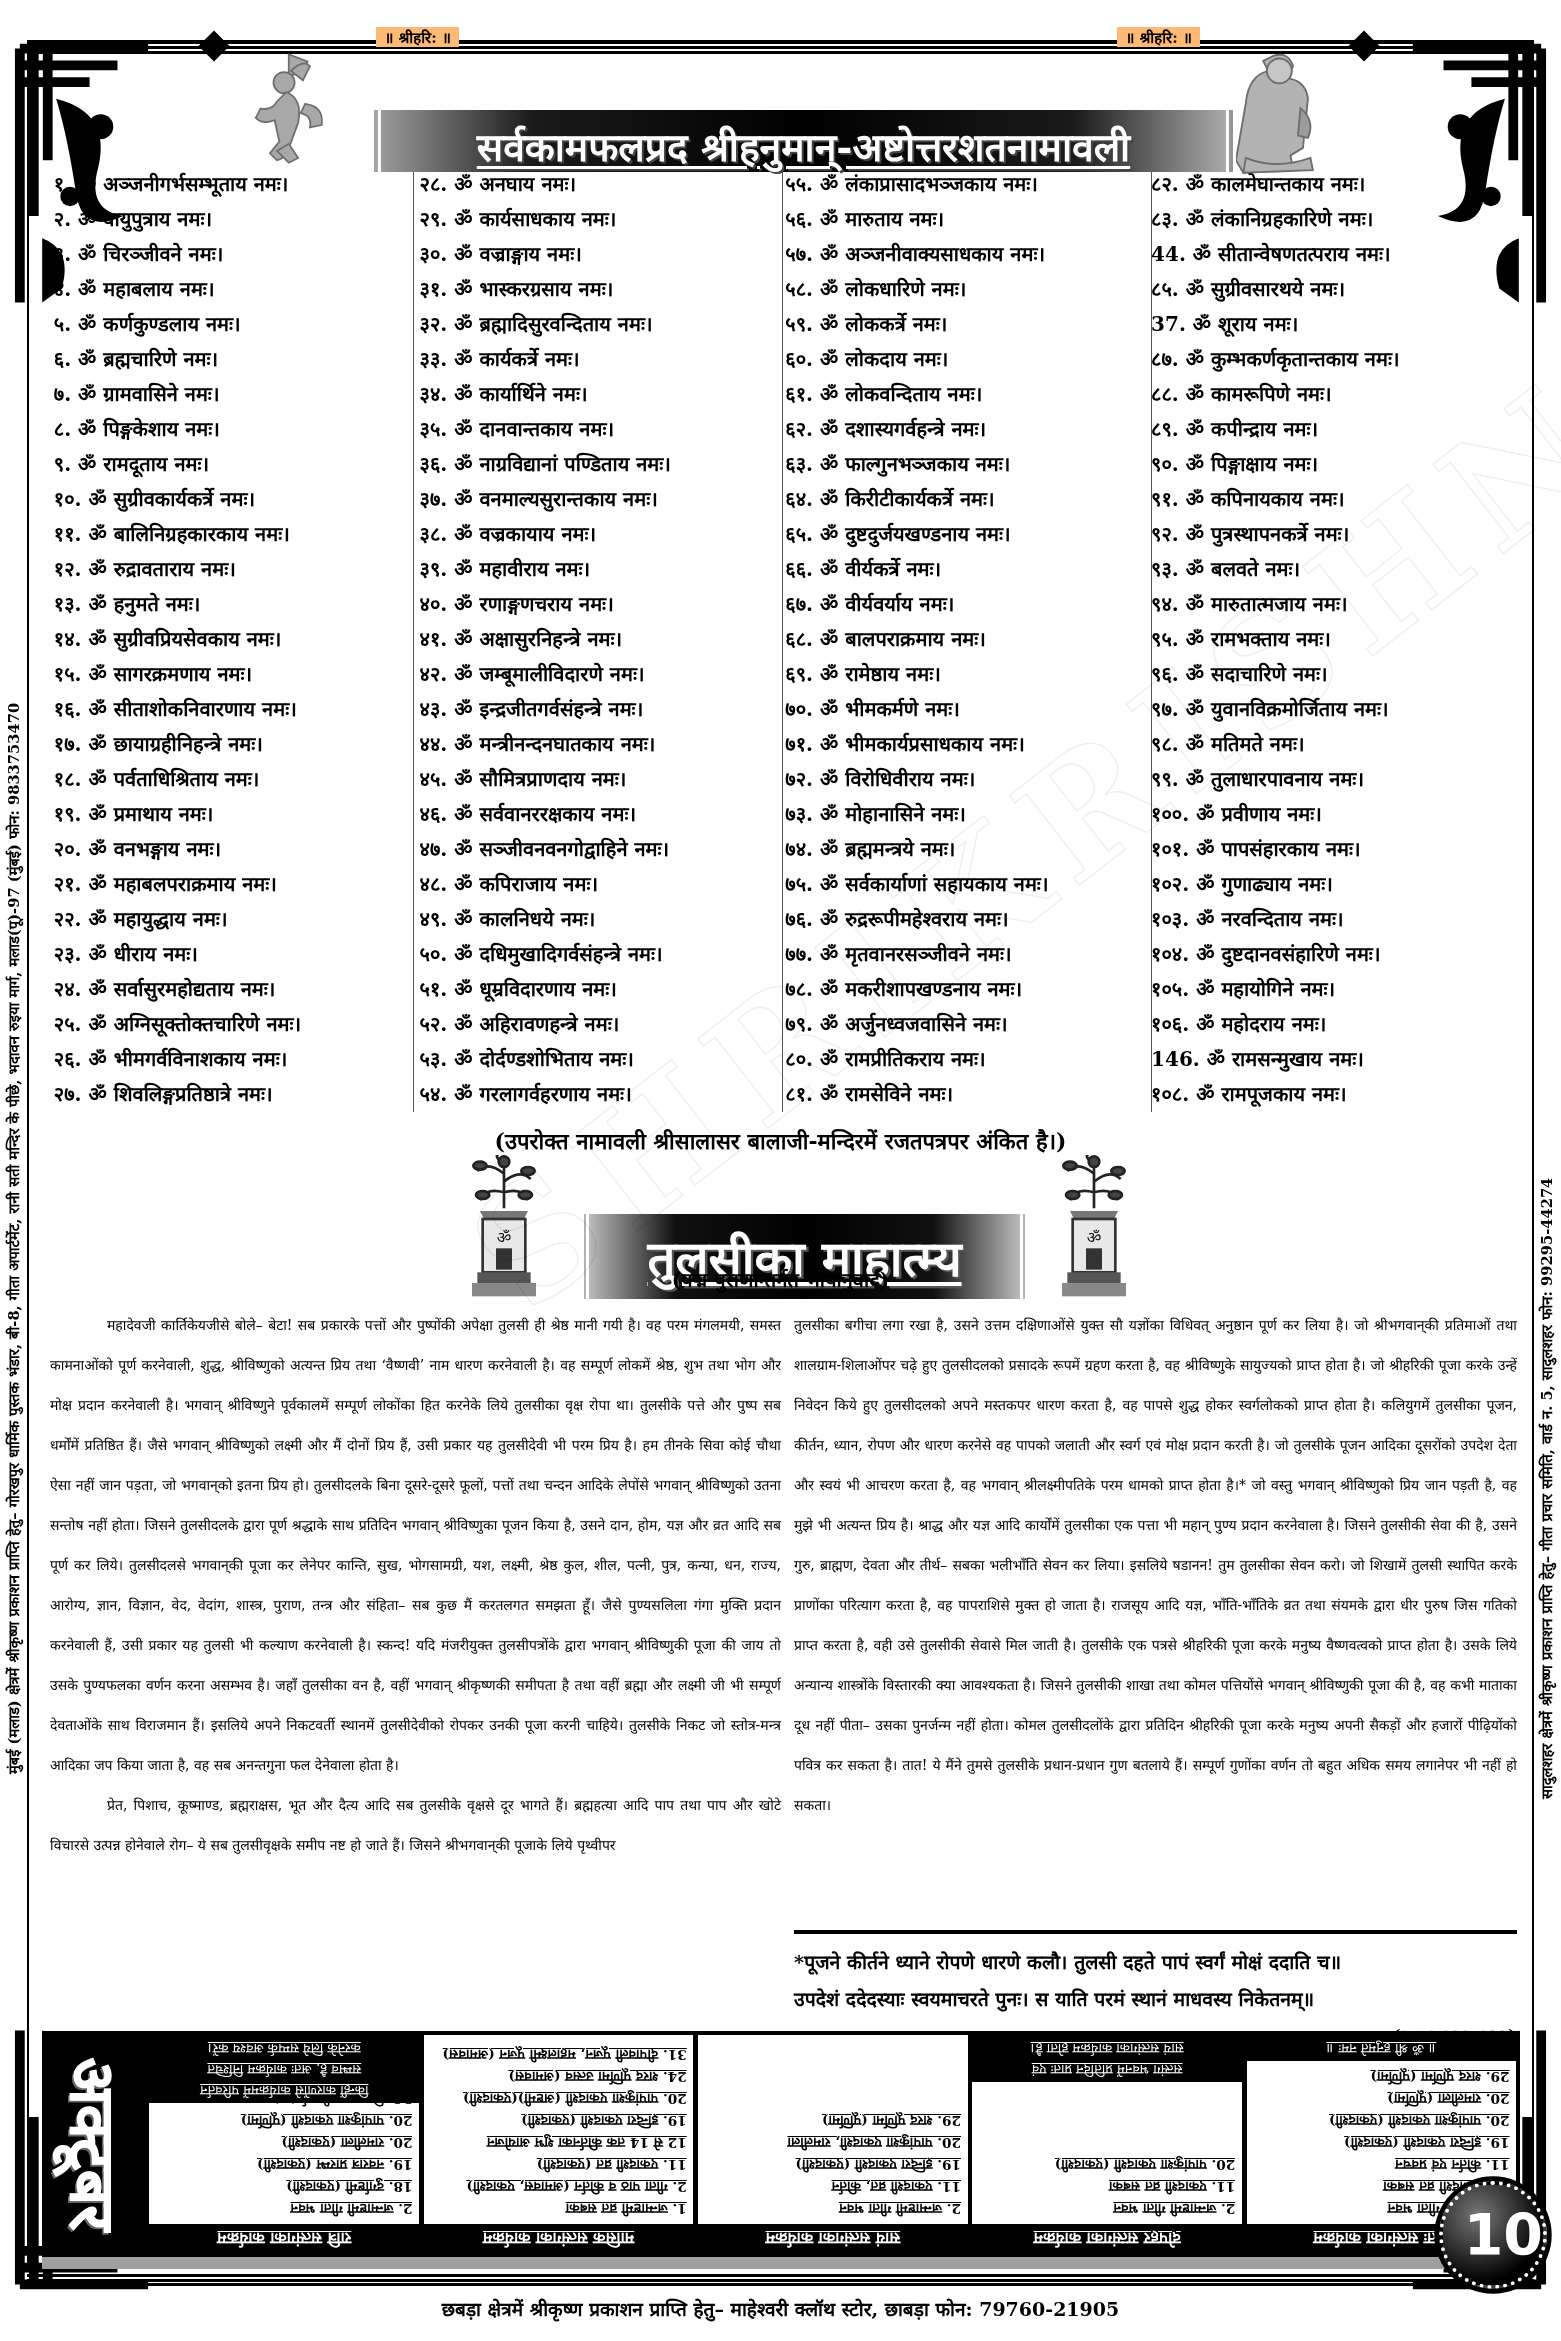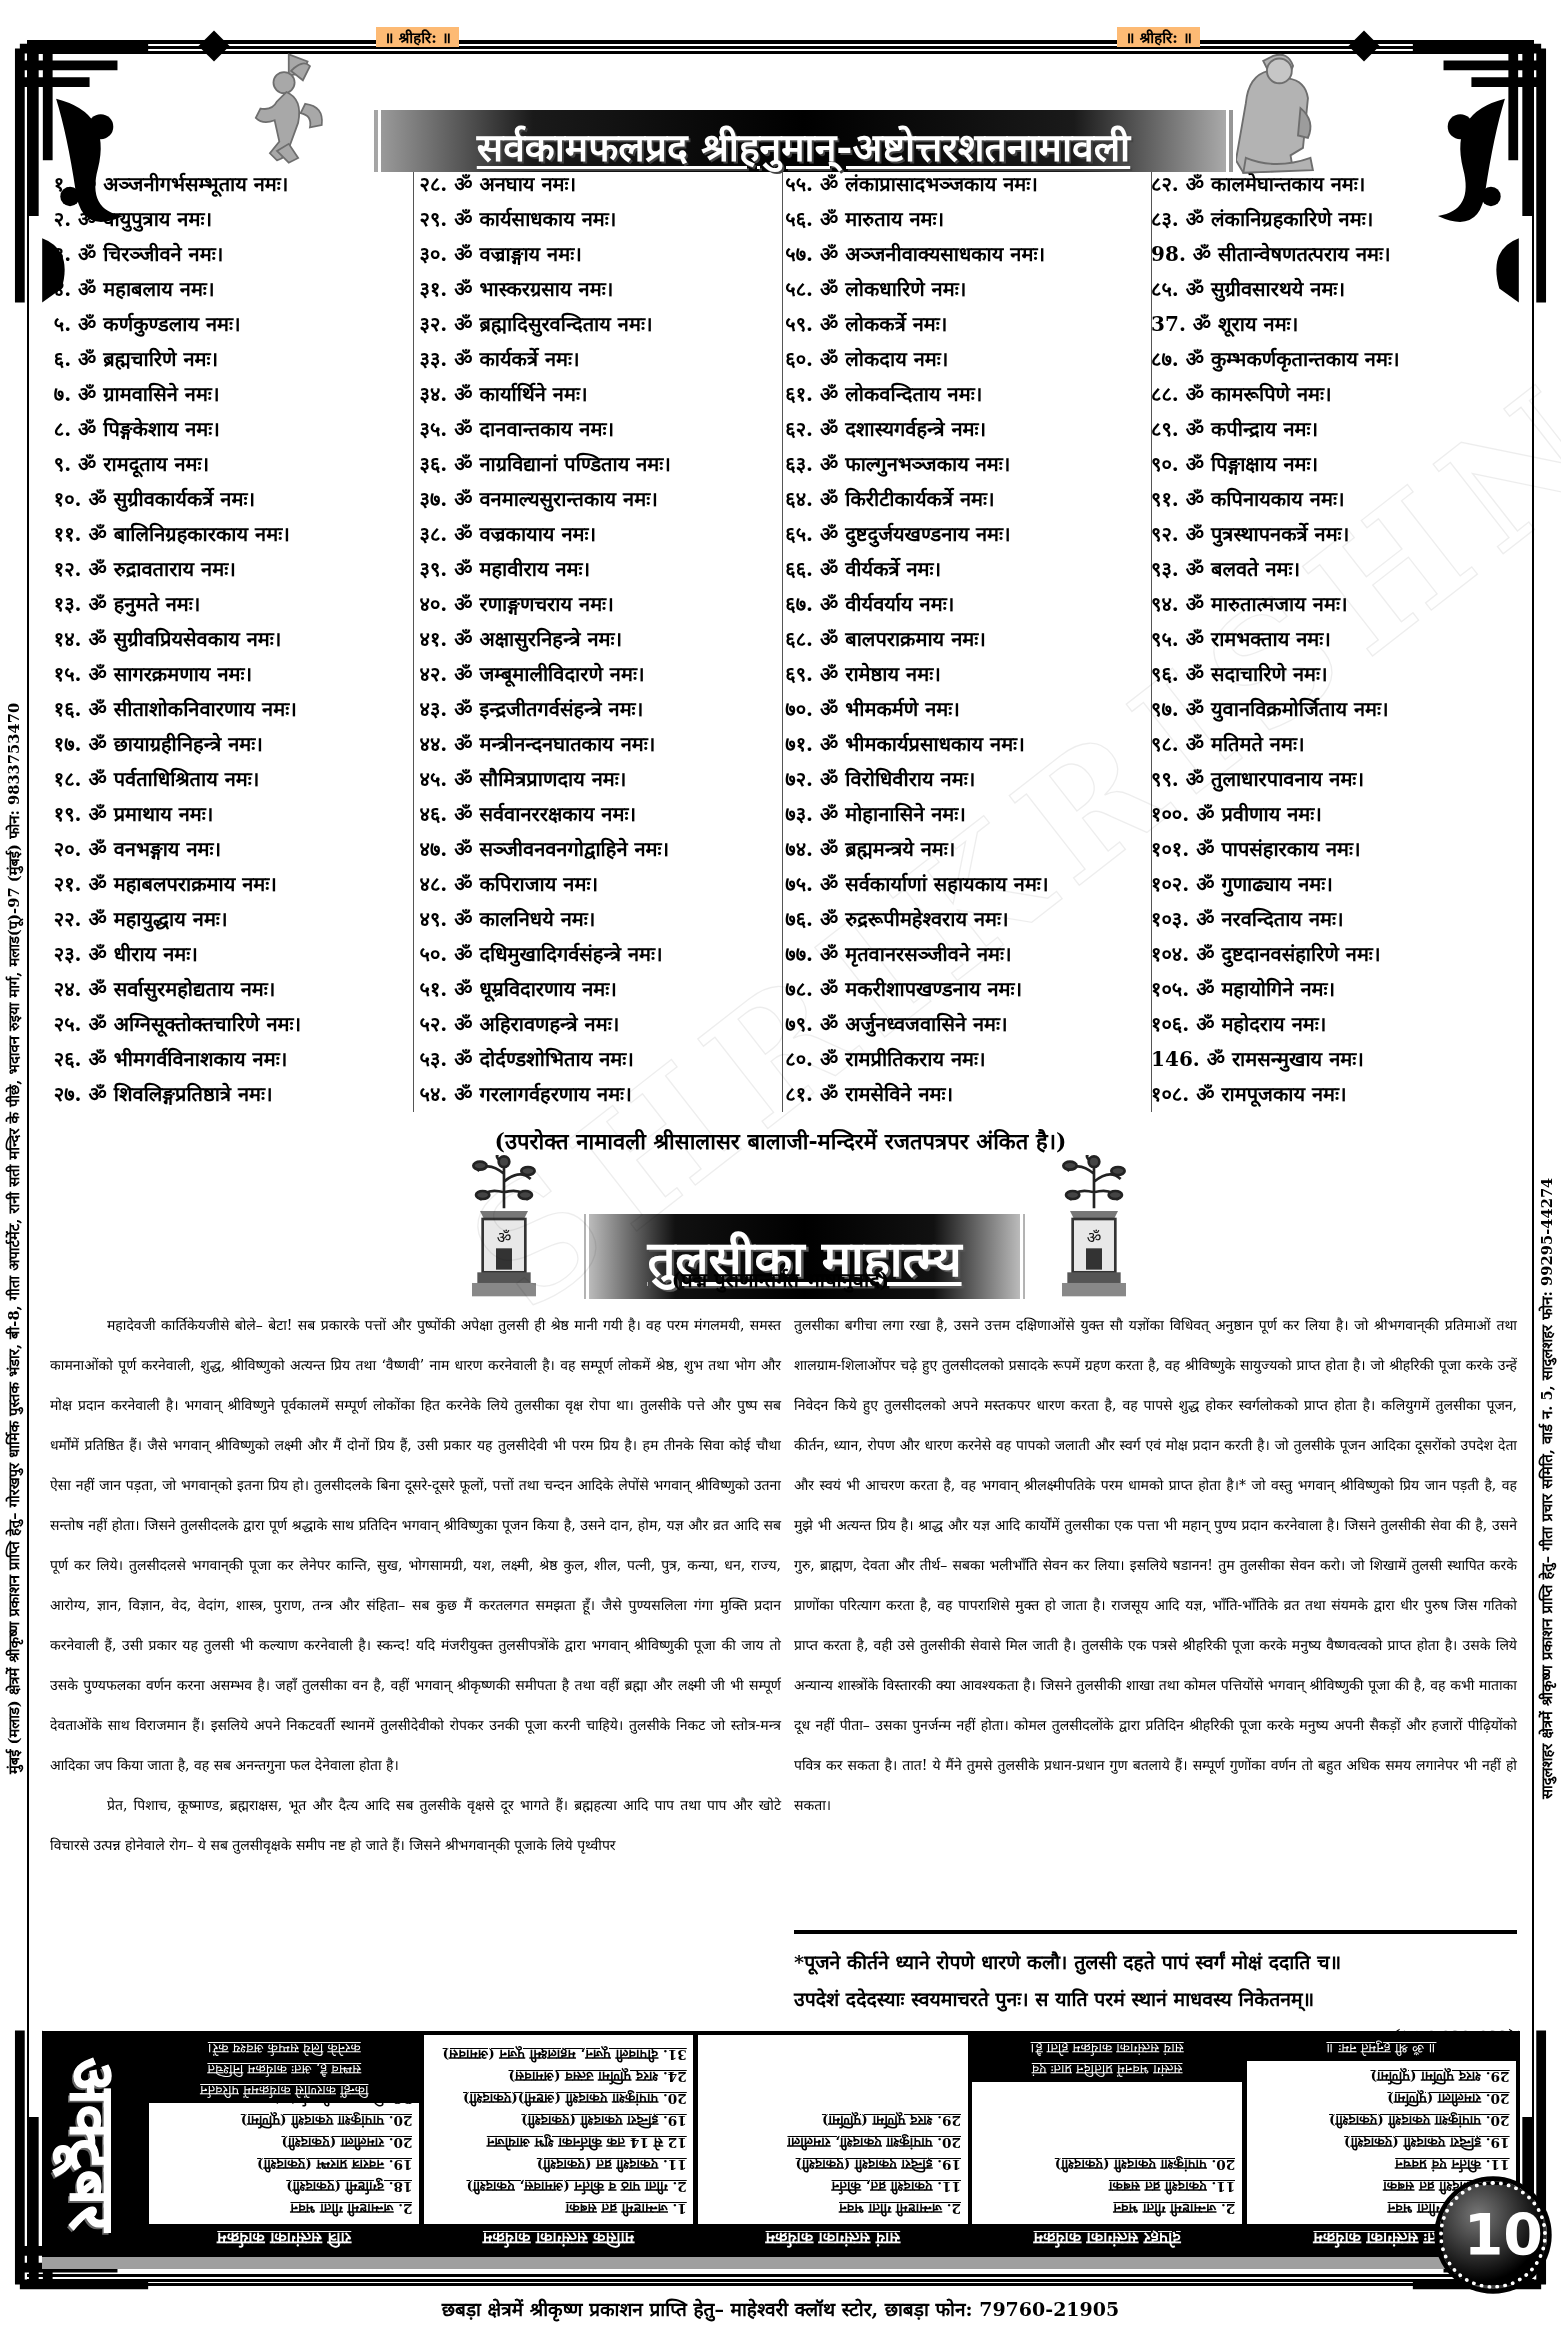--- a/index.html
+++ b/index.html
@@ -256,21 +256,21 @@
       <div class="nm">७६. ॐ रुद्ररूपीमहेश्वराय नमः।</div>
       <div class="nm">७७. ॐ मृतवानरसञ्जीवने नमः।</div>
       <div class="nm">७८. ॐ मकरीशापखण्डनाय नमः।</div>
       <div class="nm">७९. ॐ अर्जुनध्वजवासिने नमः।</div>
       <div class="nm">८०. ॐ रामप्रीतिकराय नमः।</div>
       <div class="nm">८१. ॐ रामसेविने नमः।</div>
     </div>
   <div class="names-col">
       <div class="nm">८२. ॐ कालमेघान्तकाय नमः।</div>
       <div class="nm">८३. ॐ लंकानिग्रहकारिणे नमः।</div>
-      <div class="nm">98. ॐ सीतान्वेषणतत्पराय नमः।</div>
+      <div class="nm">44. ॐ सीतान्वेषणतत्पराय नमः।</div>
       <div class="nm">८५. ॐ सुग्रीवसारथये नमः।</div>
       <div class="nm">37. ॐ शूराय नमः।</div>
       <div class="nm">८७. ॐ कुम्भकर्णकृतान्तकाय नमः।</div>
       <div class="nm">८८. ॐ कामरूपिणे नमः।</div>
       <div class="nm">८९. ॐ कपीन्द्राय नमः।</div>
       <div class="nm">९०. ॐ पिङ्गाक्षाय नमः।</div>
       <div class="nm">९१. ॐ कपिनायकाय नमः।</div>
       <div class="nm">९२. ॐ पुत्रस्थापनकर्त्रे नमः।</div>
       <div class="nm">९३. ॐ बलवते नमः।</div>
       <div class="nm">९४. ॐ मारुतात्मजाय नमः।</div>

